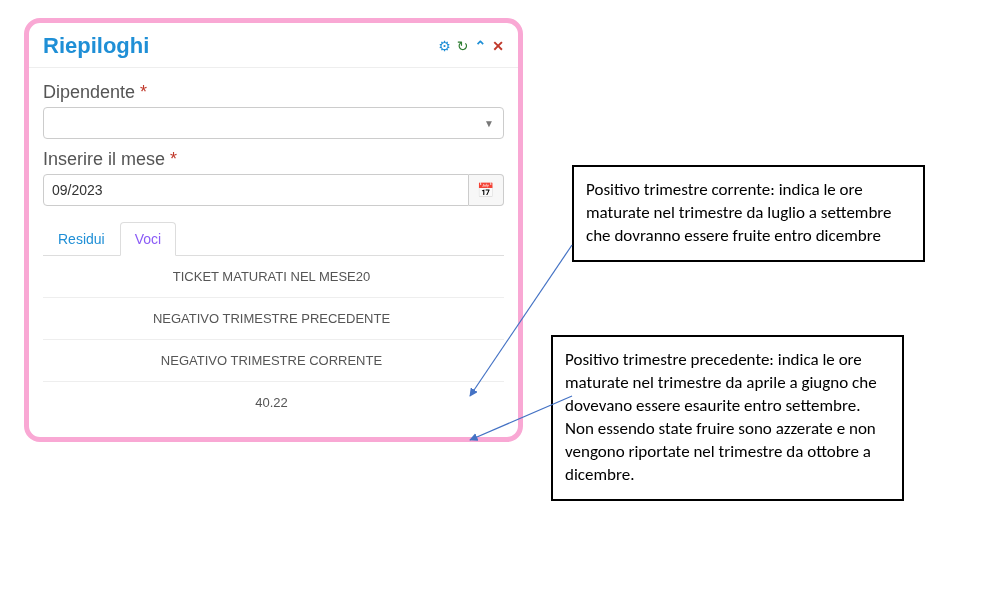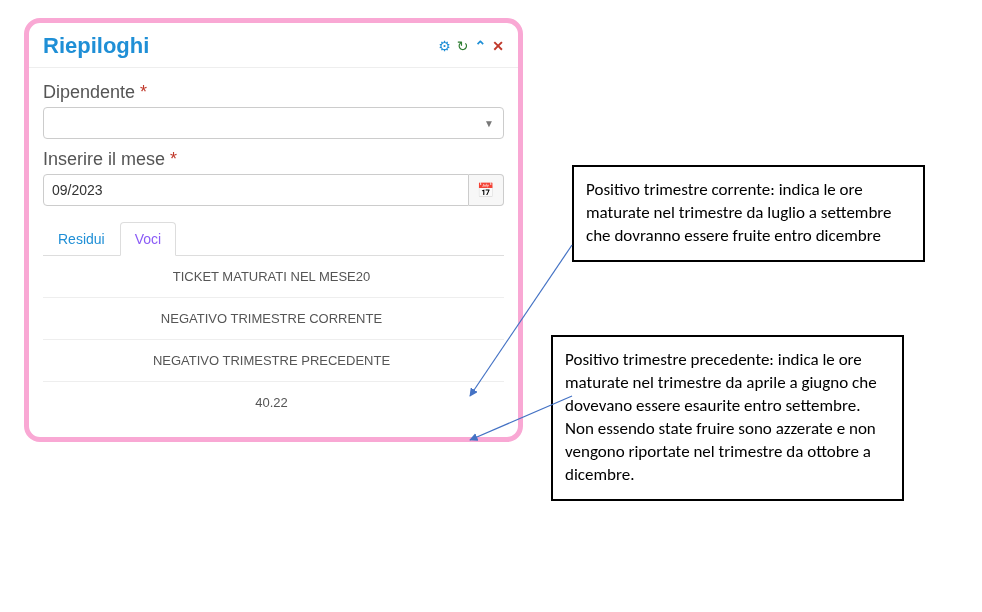--- a/index.html
+++ b/index.html
@@ -211,25 +211,25 @@
       <div class="tabs">
         <div class="tab tab-inactive">Residui</div>
         <div class="tab tab-active">Voci</div>
       </div>
 
       <div class="row">
         <span>TICKET MATURATI NEL MESE</span>
         <span class="row-val">20</span>
       </div>
       <div class="row">
+        <span>NEGATIVO TRIMESTRE PRECEDENTE</span>
+        <span class="row-val"></span>
+      </div>
+      <div class="row">
         <span>NEGATIVO TRIMESTRE CORRENTE</span>
-        <span class="row-val"></span>
-      </div>
-      <div class="row">
-        <span>NEGATIVO TRIMESTRE PRECEDENTE</span>
         <span class="row-val"></span>
       </div>
       <div class="row">
         <span class="row-val">40.22</span>
       </div>
 
     </div>
   </div>
 
   <div class="callout callout1">

